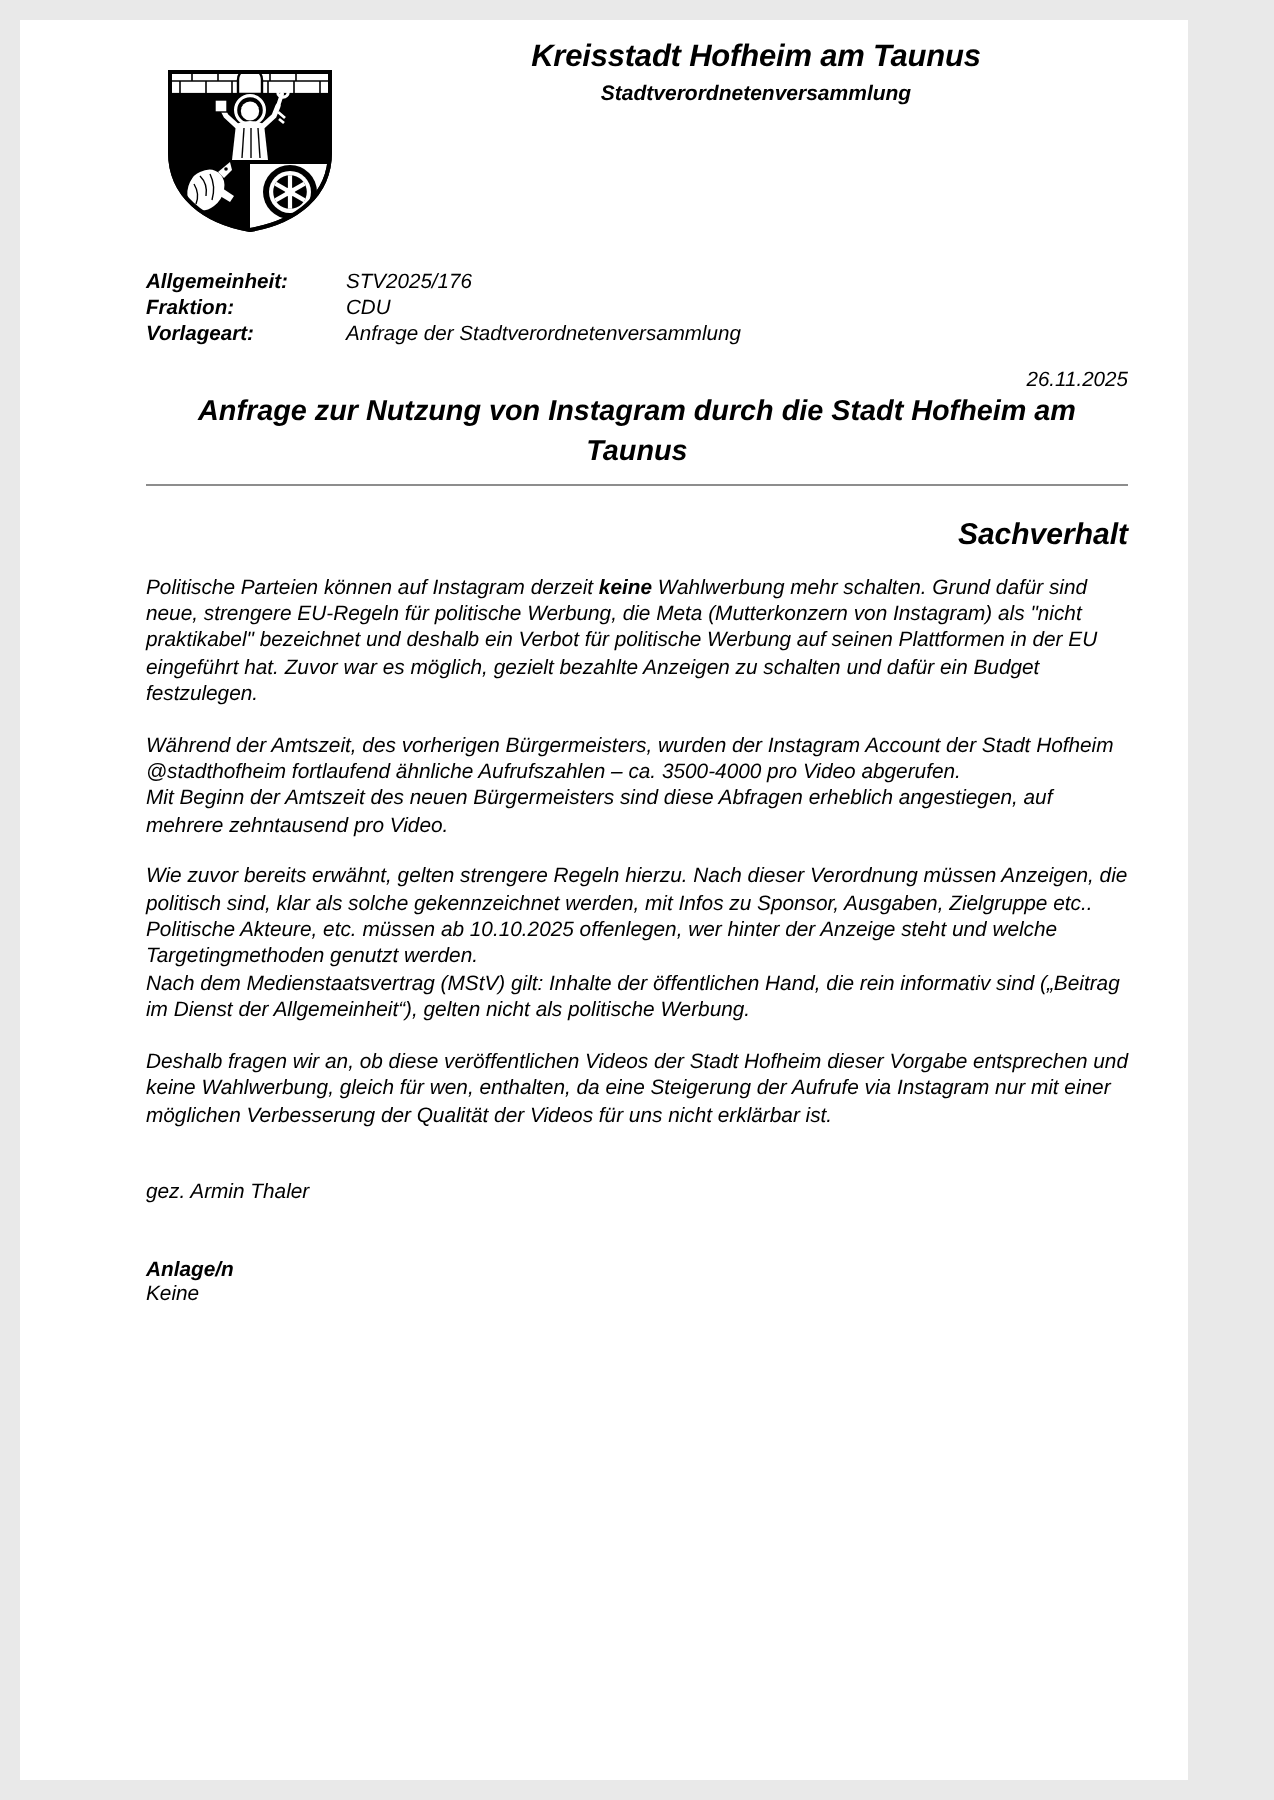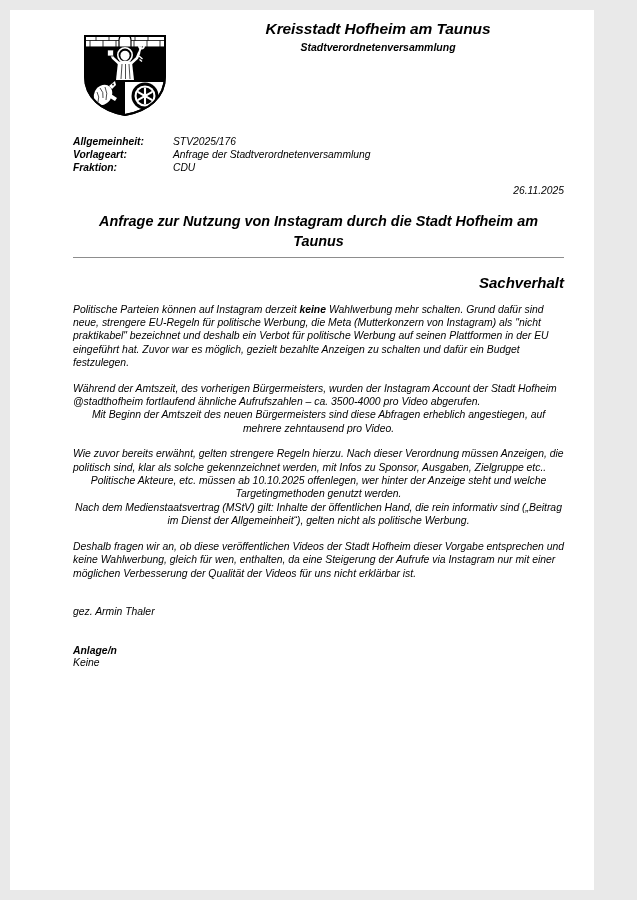--- a/index.html
+++ b/index.html
@@ -90,21 +90,21 @@
 
   .doc-date {
     margin-top: 10px;
     text-align: right;
     font-size: 10.3px;
     color: #000;
   }
 
   
   .doc-title {
-    margin-top: 15px;
+    margin-top: 0;
     text-align: center;
     font-size: 14.4px;
     font-weight: bold;
     line-height: 20px;
     color: #000;
     padding: 0 4px;
   }
   .title-rule {
     margin-top: 6px;
     border: 0;
@@ -123,21 +123,20 @@
   }
   .body-block {
     margin-top: 12px;
     font-size: 10.4px;
     line-height: 13.4px;
     color: #000;
     text-align: left;
   }
   .body-block.tight {
     margin-top: 0;
-    text-align: center;
   }
   .signature {
     margin-top: 25px;
     font-size: 10.4px;
     line-height: 13.4px;
     color: #000;
   }
   .attachment-heading {
     margin-top: 27px;
     font-size: 10.4px;
@@ -268,26 +267,26 @@
         <div class="org-sub">Stadtverordnetenversammlung</div>
       </div>
     </div>
 
     <div class="meta">
       <div class="meta-row">
         <div class="meta-label">Allgemeinheit:</div>
         <div class="meta-value">STV2025/176</div>
       </div>
       <div class="meta-row">
+        <div class="meta-label">Fraktion:</div>
+        <div class="meta-value">CDU</div>
+      </div>
+      <div class="meta-row">
         <div class="meta-label">Vorlageart:</div>
         <div class="meta-value">Anfrage der Stadtverordnetenversammlung</div>
-      </div>
-      <div class="meta-row">
-        <div class="meta-label">Fraktion:</div>
-        <div class="meta-value">CDU</div>
       </div>
     </div>
 
     <div class="doc-date">26.11.2025</div>
 
     <div class="doc-title">Anfrage zur Nutzung von Instagram durch die Stadt Hofheim am Taunus</div>
     <hr class="title-rule">
 
     <div class="section-heading">Sachverhalt</div>
 

